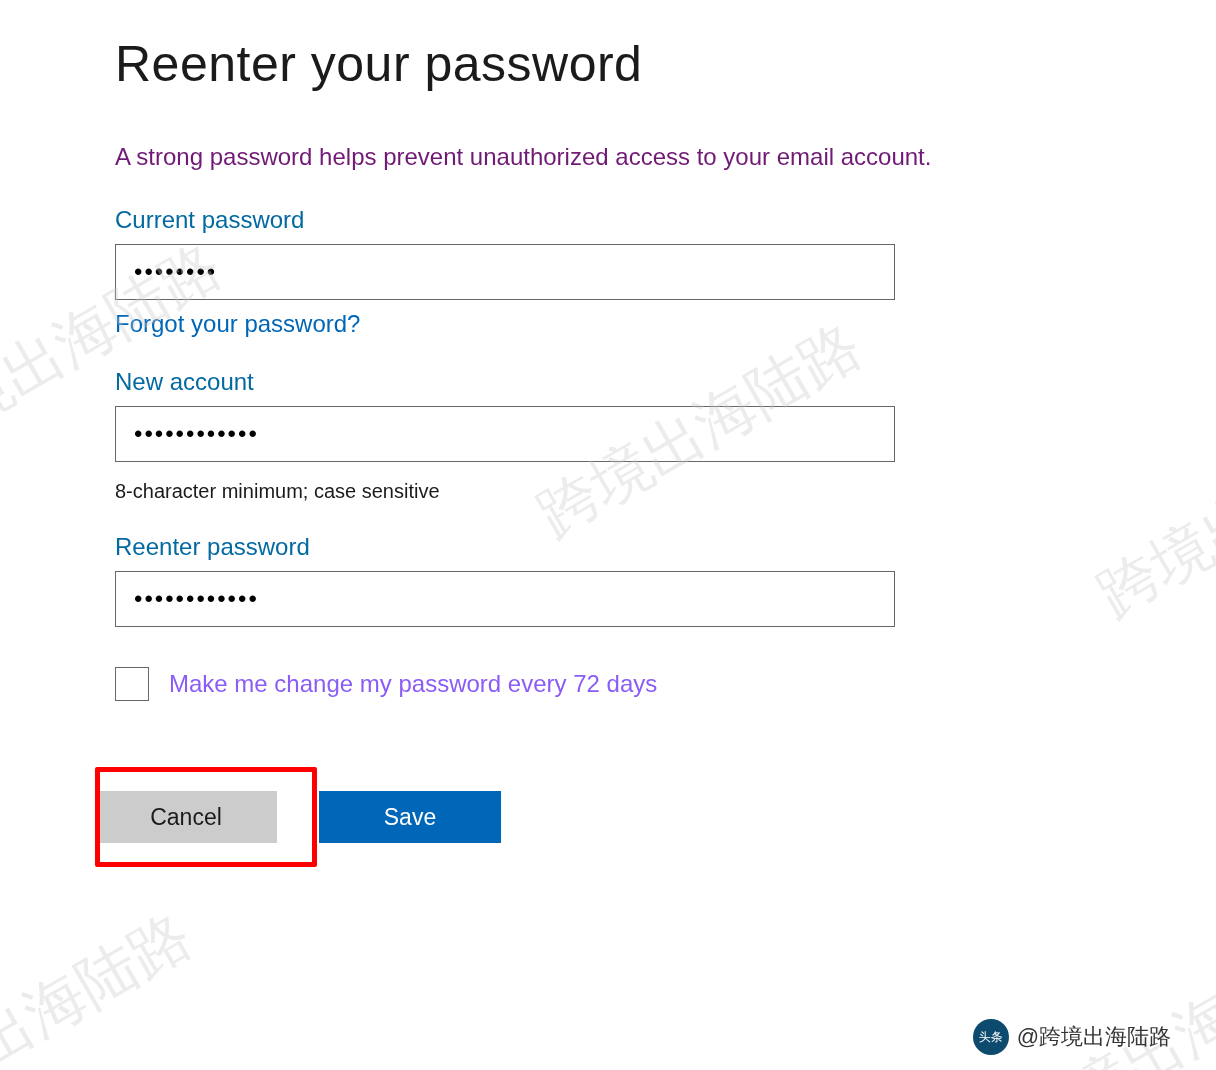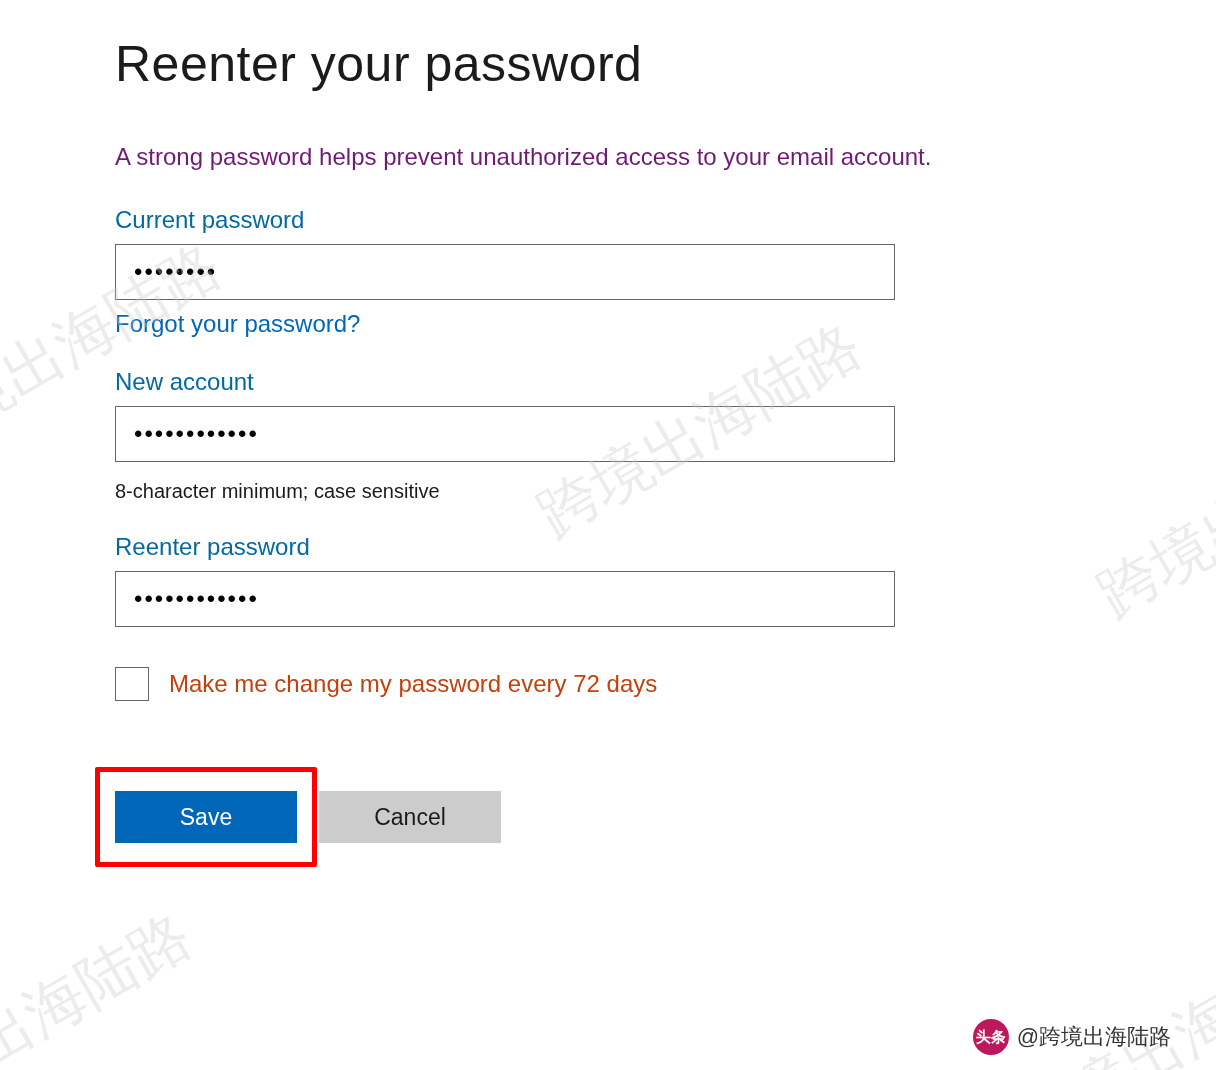--- a/index.html
+++ b/index.html
@@ -74,21 +74,21 @@
     .checkbox {
       width: 34px;
       height: 34px;
       border: 1px solid #666666;
       background: #ffffff;
       cursor: pointer;
       margin-right: 20px;
     }
     .checkbox-label {
       font-size: 24px;
-      color: #c2410c;
+      color: #8b5cf6;
       font-weight: 400;
       cursor: pointer;
     }
     .button-row {
       display: flex;
       gap: 22px;
       position: relative;
       margin-left: -20px;
     }
     .highlight-box {
@@ -126,27 +126,27 @@
       display: flex;
       align-items: center;
       gap: 8px;
       font-size: 22px;
       color: #333333;
     }
     .attr-icon {
       width: 36px;
       height: 36px;
       border-radius: 50%;
-      background: #be185d;
+      background: #0c4a6e;
       color: #ffffff;
       display: flex;
       align-items: center;
       justify-content: center;
-      font-size: 15px;
-      font-weight: bold;
+      font-size: 12px;
+      font-weight: normal;
     }
     .watermark {
       position: absolute;
       font-size: 60px;
       color: rgba(200, 200, 200, 0.35);
       pointer-events: none;
       transform: rotate(-30deg);
       transform-origin: center;
       white-space: nowrap;
       font-weight: 400;
@@ -189,22 +189,22 @@
     <input type="password" class="password-input" value="••••••••••••" style="">
   </div>
 
   <div class="checkbox-row">
     <div class="checkbox"></div>
     <label class="checkbox-label">Make me change my password every 72 days</label>
   </div>
 
   <div class="button-row">
     <div class="highlight-box"></div>
+    <button class="btn btn-secondary">Cancel</button>
     <button class="btn btn-primary">Save</button>
-    <button class="btn btn-secondary">Cancel</button>
   </div>
 
 </div>
 
 <div class="attribution">
   <div class="attr-icon">头条</div>
   <span>@跨境出海陆路</span>
 </div>
 
 </body></html>

